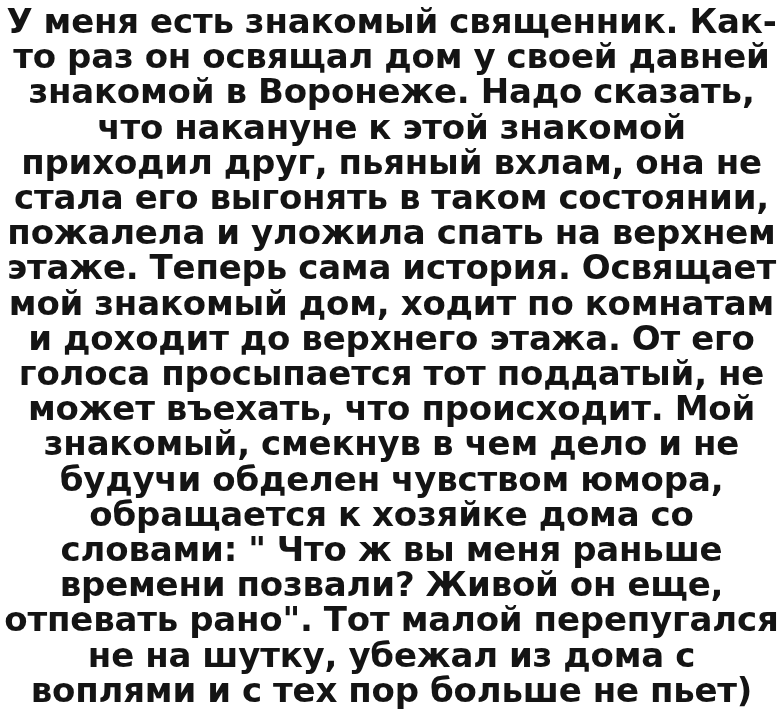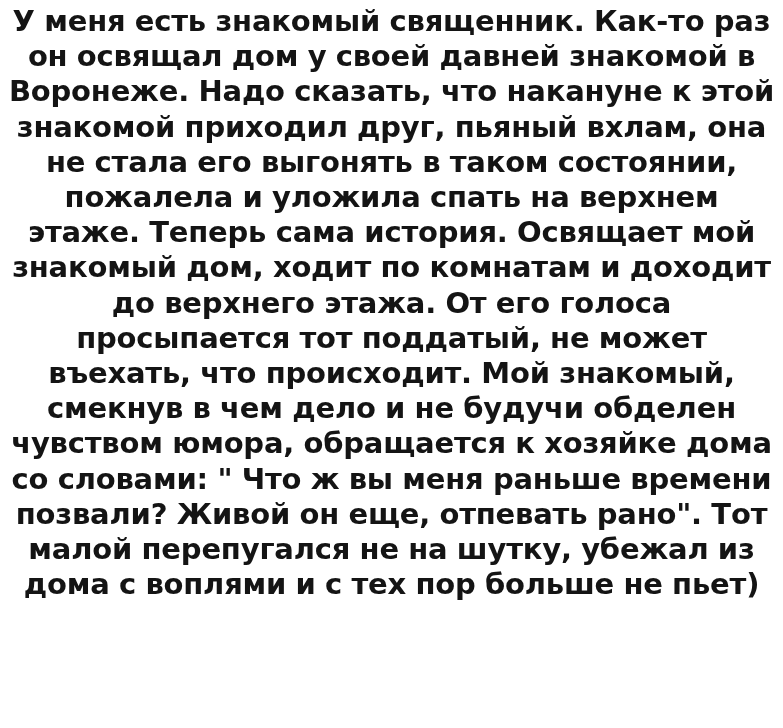--- a/index.html
+++ b/index.html
@@ -24,21 +24,21 @@
   }
   .story-text {
     width: 783px;
     margin: 0;
     padding: 4px 4px 0 4px;
     box-sizing: border-box;
     text-align: center;
     color: #141414;
     font-family: "DejaVu Sans", sans-serif;
     font-weight: bold;
-    font-size: 29px;
+    font-size: 34px;
     line-height: 35.2px;
     letter-spacing: -0.2px;
     word-spacing: -0.5px;
     white-space: pre-wrap;
   }
 </style>
 </head>
 <body>
 
 <div class="page">

